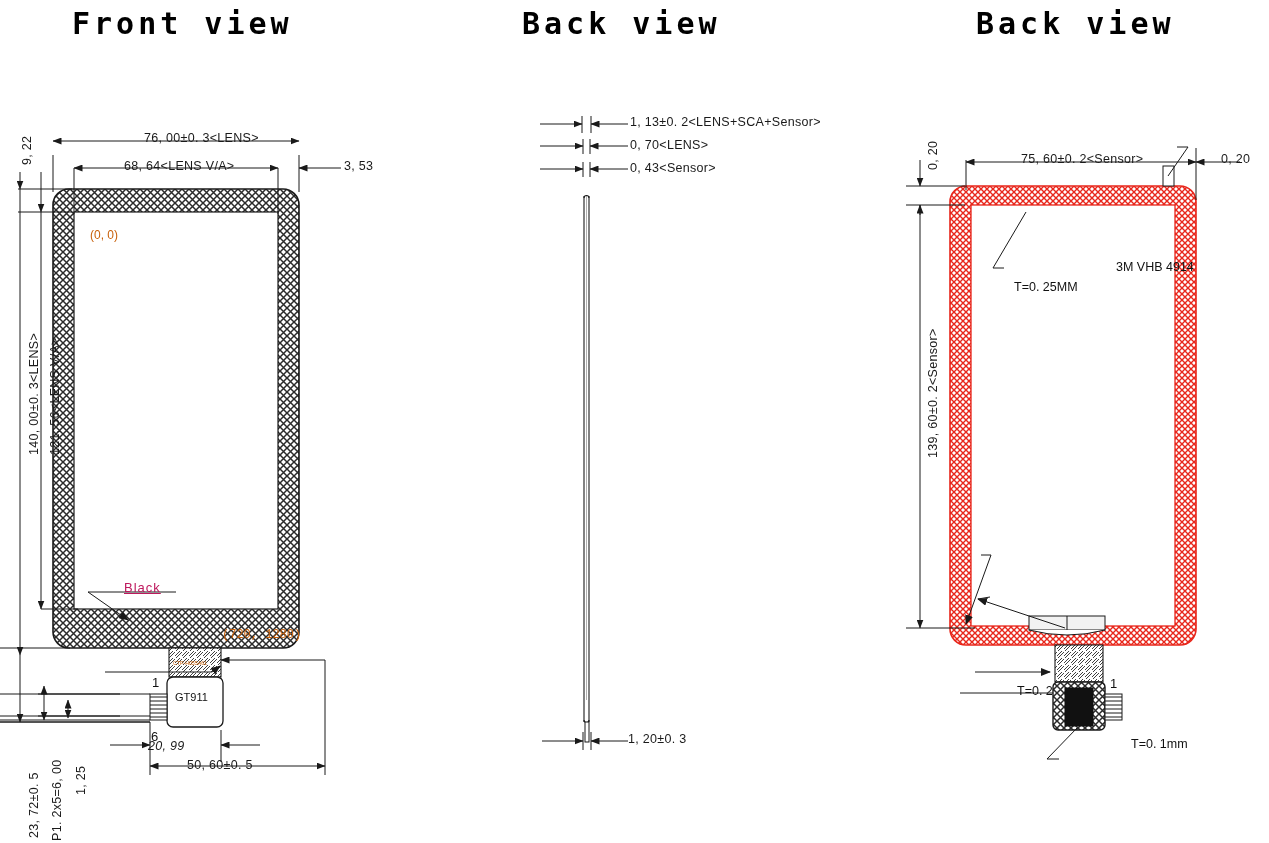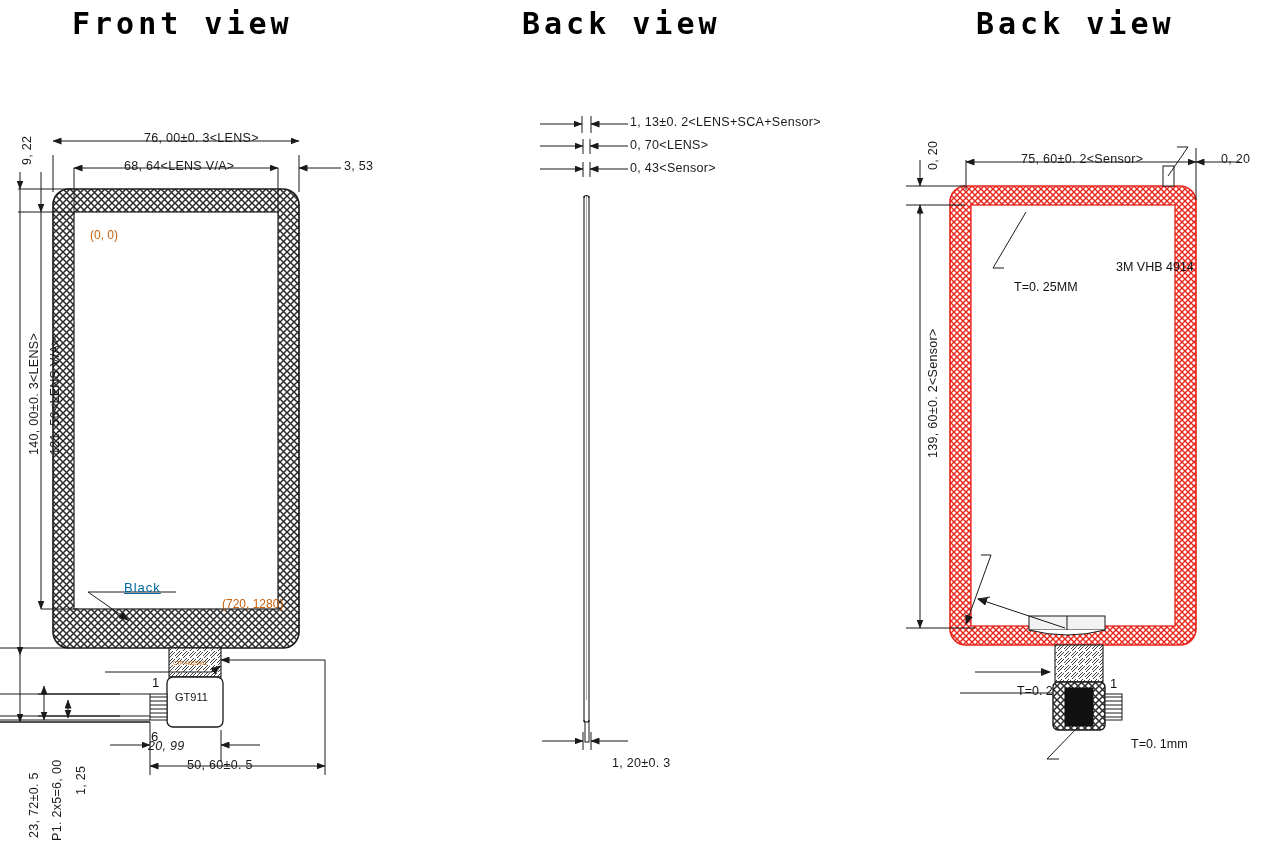--- a/index.html
+++ b/index.html
@@ -58,21 +58,21 @@
     font-family: "Liberation Sans", sans-serif;
     font-size: 5.4px;
     color: #c8600a;
     white-space: nowrap;
     letter-spacing: -0.1px;
   }
   .note-black {
     position: absolute;
     font-family: "Liberation Sans", sans-serif;
     font-size: 13px;
-    color: #0369a1;
+    color: #be185d;
     white-space: nowrap;
   }
   .note-black.underline { text-decoration: underline; letter-spacing: 1px;}
   .ic-label {
     position: absolute;
     font-family: "Liberation Sans", sans-serif;
     font-size: 11px;
     color: #111;
     white-space: nowrap;
   }
@@ -331,31 +331,31 @@
   <div class="dim" style="left:344px; top:159px;">3, 53</div>
   <div class="dim vert" style="left:20px; top:165px;">9, 22</div>
   <div class="dim vert" style="left:27px; top:455px;">140, 00±0. 3&lt;LENS&gt;</div>
   <div class="dim vert" style="left:48px; top:455px;">121, 56&lt;LENS  V/A&gt;</div>
   <div class="dim vert" style="left:27px; top:838px;">23, 72±0. 5</div>
   <div class="dim vert" style="left:50px; top:841px;">P1. 2x5=6, 00</div>
   <div class="dim vert" style="left:74px; top:795px;">1, 25</div>
   <div class="dim" style="left:148px; top:739px;font-style:italic;">20, 99</div>
   <div class="dim" style="left:187px; top:758px;">50, 60±0. 5</div>
   <div class="note-orange" style="left:90px; top:228px;">(0, 0)</div>
-  <div class="note-orange" style="left:222px; top:597px;">(720, 1280)</div>
+  <div class="note-orange" style="left:222px; top:628px;font-family:Liberation Mono, monospace;">(720, 1280)</div>
   <div class="note-black underline" style="left:124px; top:580px;">Black</div>
   <div class="ic-label" style="left:175px; top:691px;">GT911</div>
   <div class="pin-num" style="left:152px; top:675px;">1</div>
   <div class="pin-num" style="left:151px; top:729px;">6</div>
   <div class="note-tiny" style="left:173px; top:660px;">CTP-H055A61</div>
 
   <div class="dim" style="left:630px; top:115px;">1, 13±0. 2&lt;LENS+SCA+Sensor&gt;</div>
   <div class="dim" style="left:630px; top:138px;">0, 70&lt;LENS&gt;</div>
   <div class="dim" style="left:630px; top:161px;">0, 43&lt;Sensor&gt;</div>
-  <div class="dim" style="left:612px; top:732px;margin-top:24px;">1, 20±0. 3</div>
+  <div class="dim" style="left:628px; top:732px;">1, 20±0. 3</div>
 
   <div class="dim" style="left:1021px; top:152px;">75, 60±0. 2&lt;Sensor&gt;</div>
   <div class="dim" style="left:1221px; top:152px;">0, 20</div>
   <div class="dim vert" style="left:926px; top:170px;">0, 20</div>
   <div class="dim vert" style="left:926px; top:458px;">139, 60±0. 2&lt;Sensor&gt;</div>
   <div class="tape-label" style="left:1088px; top:260px;margin-left:28px;">3M  VHB  4914</div>
   <div class="tape-label" style="left:1014px; top:280px;">T=0. 25MM</div>
   <div class="tape-label" style="left:1017px; top:684px;">T=0. 2</div>
   <div class="tape-label" style="left:1131px; top:737px;">T=0. 1mm</div>
   <div class="pin-num" style="left:1110px; top:676px;">1</div>

